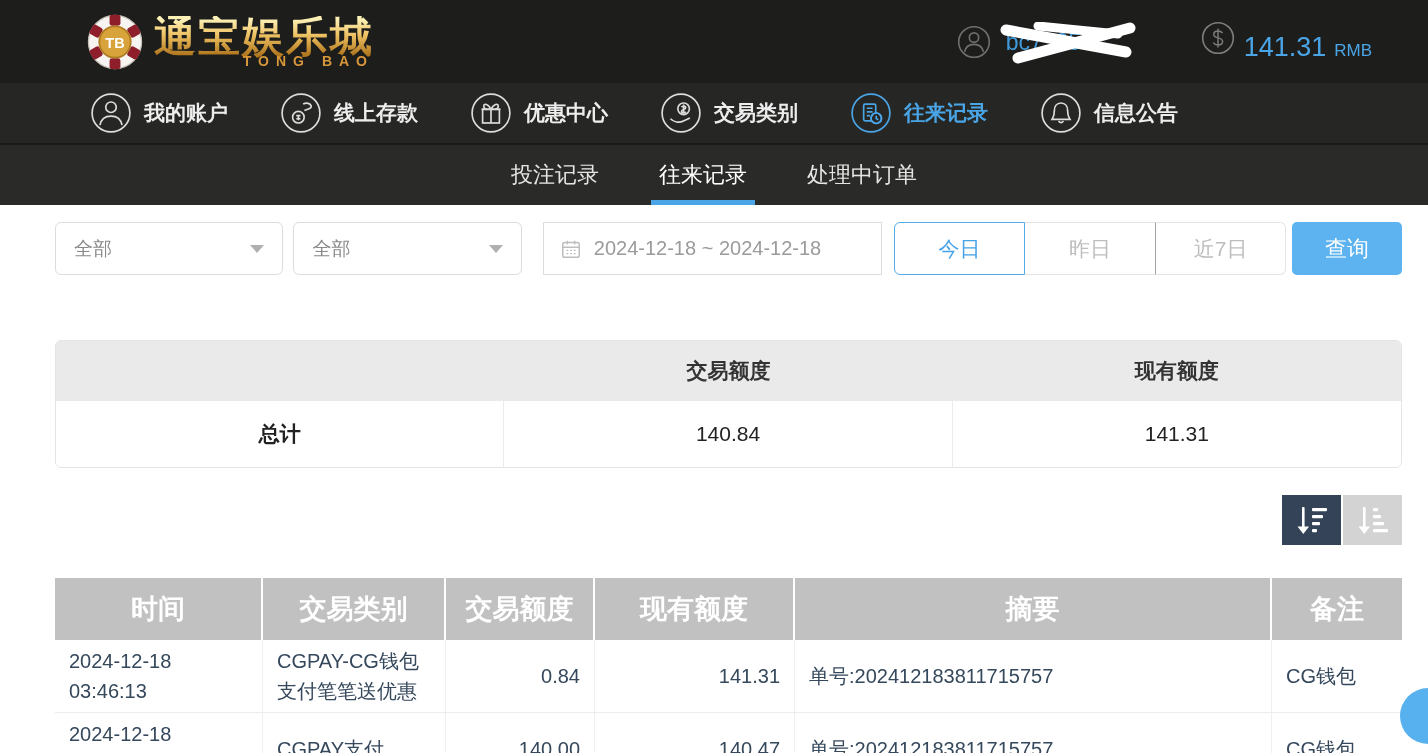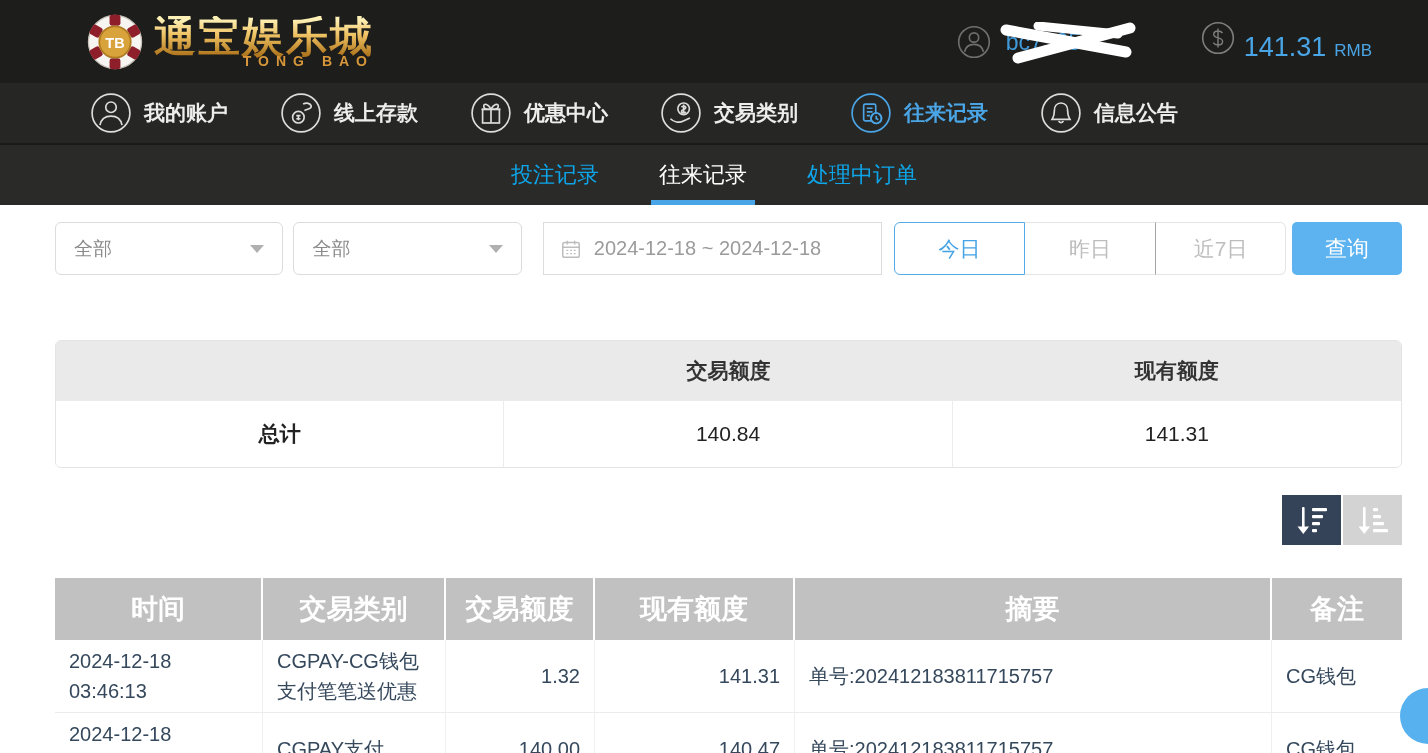--- a/index.html
+++ b/index.html
@@ -38,21 +38,21 @@
   .nav-item svg { width:42px; height:42px; stroke:#dcdcdc; }
   .nav-item.active { color:#4aa5e6; }
   .nav-item.active svg { stroke:#4aa5e6; }
   .nav-label { font-size:21px; font-weight:bold; }
 
   
   .subtabs { position:absolute; left:0; top:143px; width:1428px; height:62px;
              background:#2a2a28; border-top:2px solid #1a1a18;
              display:flex; justify-content:center; align-items:stretch; gap:0; }
   .subtab { position:relative; display:flex; align-items:center; padding:0 30px;
-            font-size:22px; color:#0ea5e9; cursor:pointer; }
+            font-size:22px; color:#e5e5e5; cursor:pointer; }
   .subtab.active { color:#ffffff; font-weight:500; }
   .subtab.active .tab-underline { position:absolute; left:22px; right:22px; bottom:0;
             height:5px; background:#4aa5e6; }
 
   
   .filters { position:absolute; left:55px; top:222px; width:1347px; height:53px;
              display:flex; align-items:stretch; }
   .select-box { width:232px; border:1px solid #dcdcdc; border-radius:6px;
                 display:flex; align-items:center; justify-content:space-between;
                 padding:0 18px; color:#8a8a8a; font-size:19px; background:#fff; cursor:pointer; }
@@ -307,21 +307,21 @@
     <div class="tcell">时间</div>
     <div class="tcell">交易类别</div>
     <div class="tcell">交易额度</div>
     <div class="tcell">现有额度</div>
     <div class="tcell">摘要</div>
     <div class="tcell">备注</div>
   </div>
   <div class="trow tbody">
     <div class="tcell c-center">2024-12-18 03:46:13</div>
     <div class="tcell c-left">CGPAY-CG钱包支付笔笔送优惠</div>
-    <div class="tcell c-right">1.32</div>
+    <div class="tcell c-right">0.84</div>
     <div class="tcell c-right">141.31</div>
     <div class="tcell c-left">单号:202412183811715757</div>
     <div class="tcell c-left">CG钱包</div>
   </div>
   <div class="trow tbody">
     <div class="tcell c-center">2024-12-18 03:46:13</div>
     <div class="tcell c-left">CGPAY支付</div>
     <div class="tcell c-right">140.00</div>
     <div class="tcell c-right">140.47</div>
     <div class="tcell c-left">单号:202412183811715757</div>

